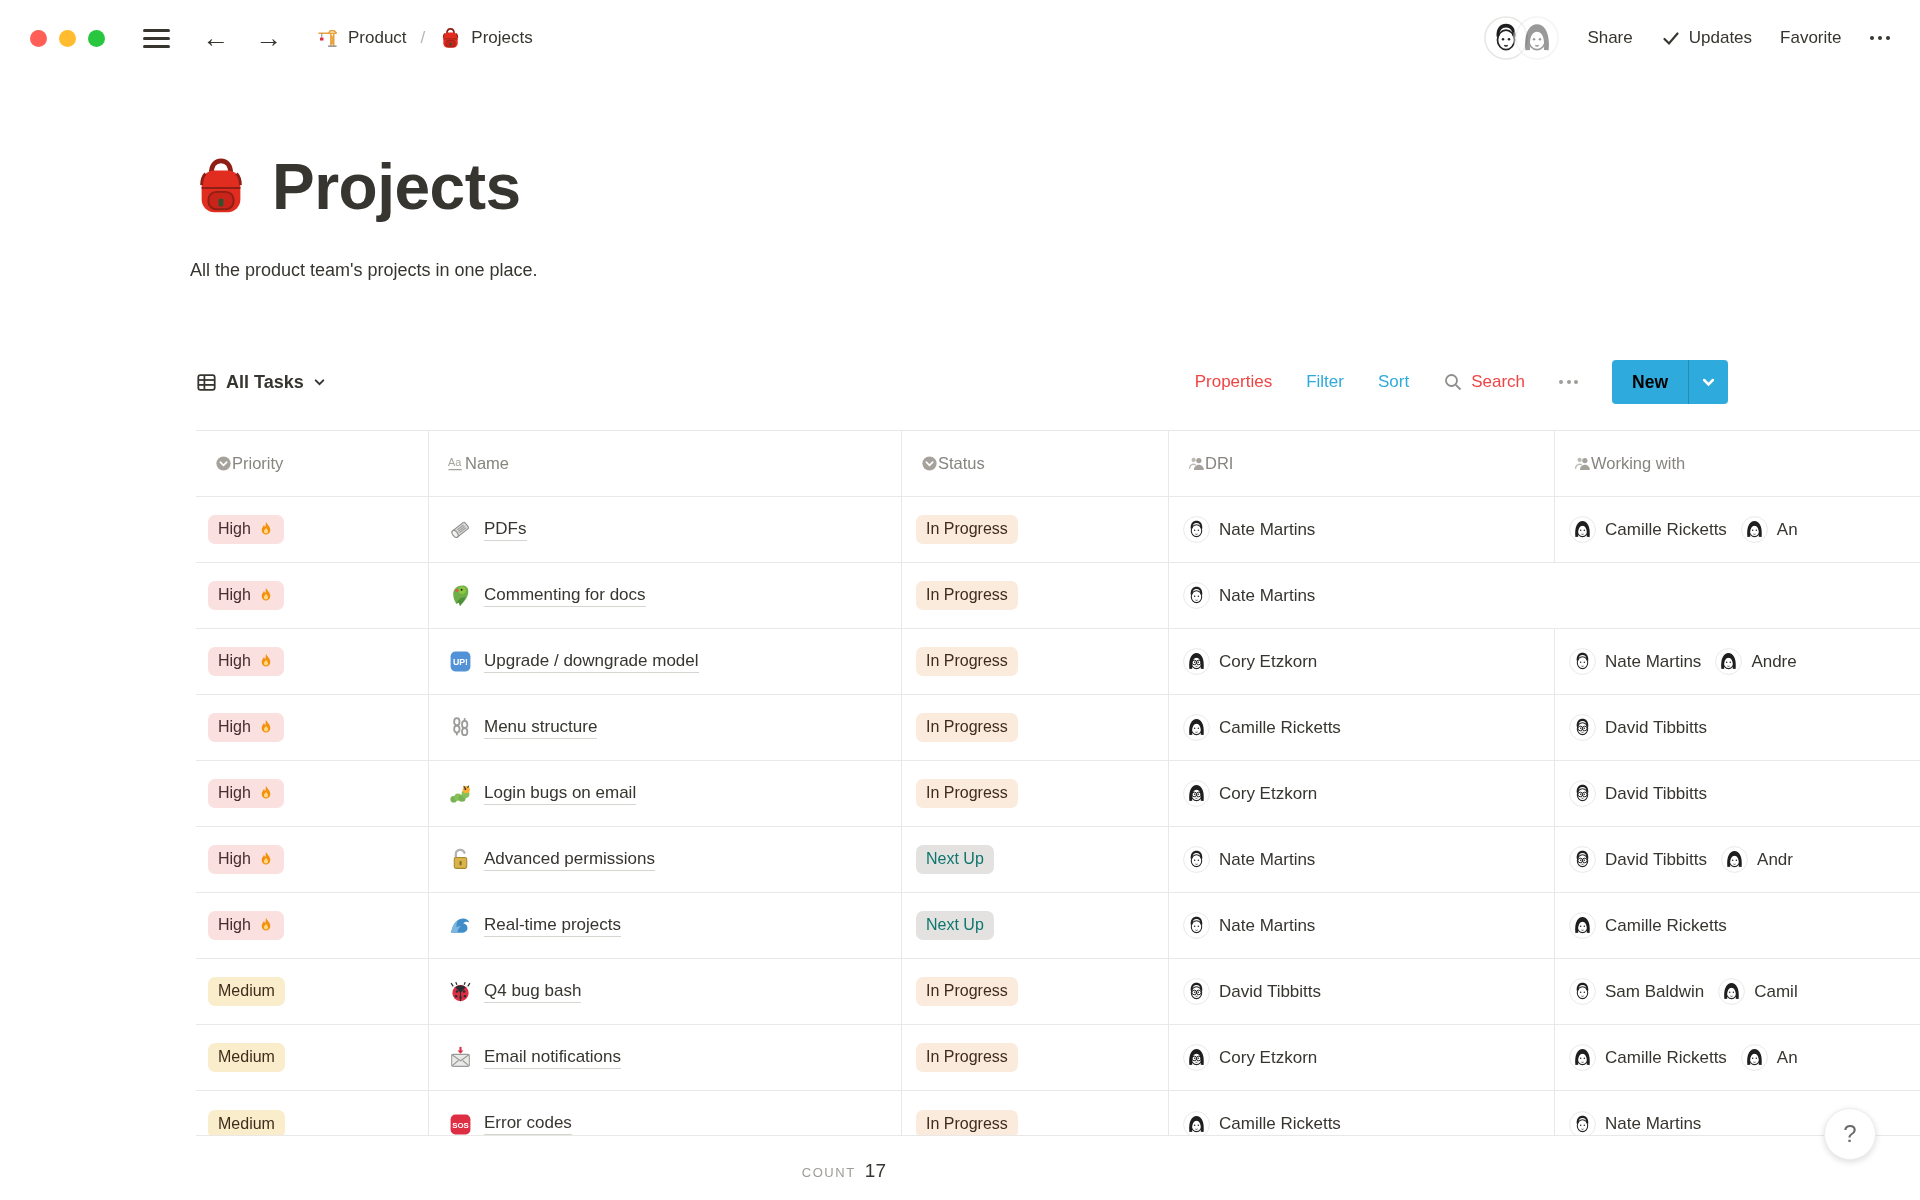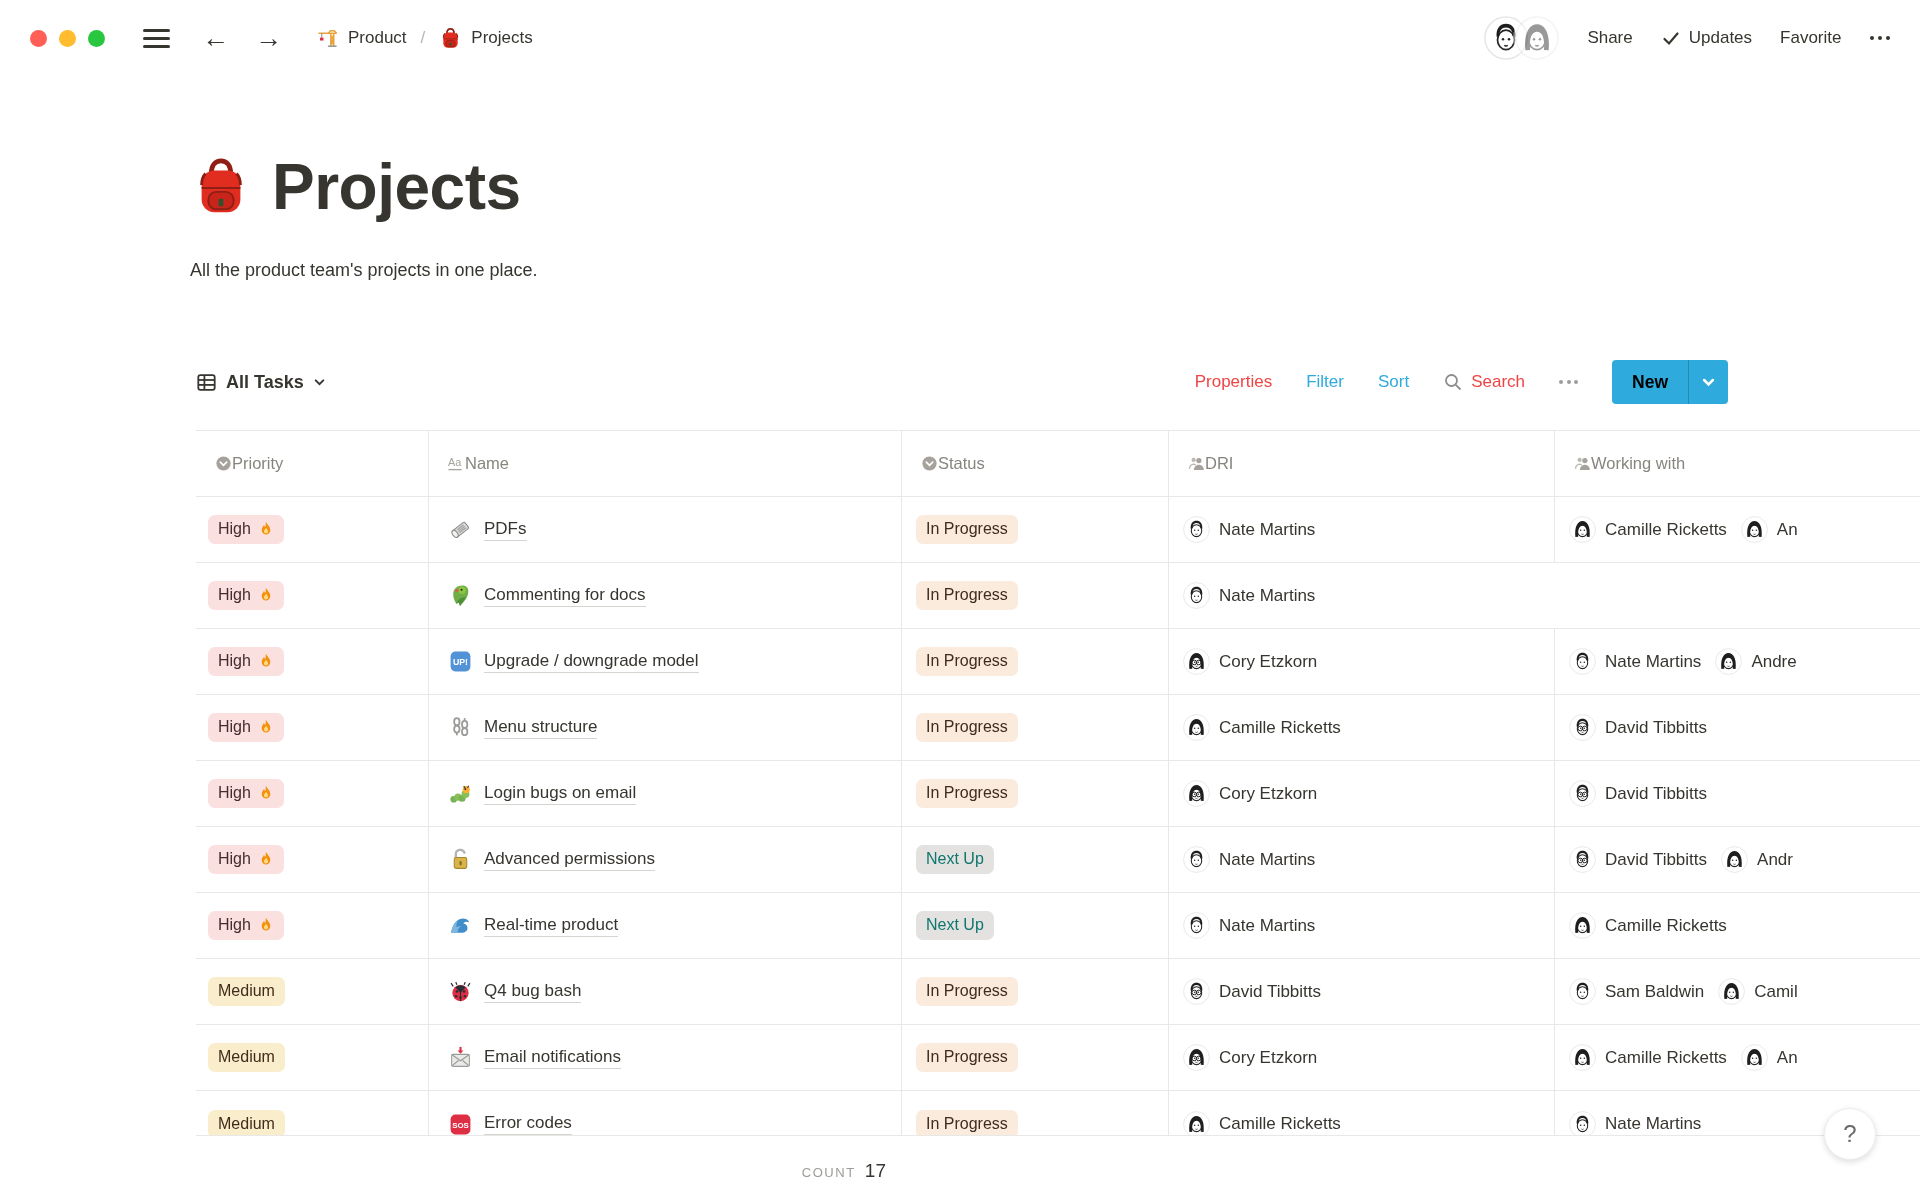--- a/index.html
+++ b/index.html
@@ -692,21 +692,21 @@
             </span>
           </span>
         </div>
         <div class="cell c-name">
           <span class="picon">
             <svg viewBox="0 0 24 24">
               <path d="M3 19c1-7 4.5-12.5 10-13.5 3.5-.6 6.5 1 7.5 3.5-2.2-1-4.6-.6-5.8 1 2.6.4 4 2 4 4.3 0 3-2.6 4.7-6.2 4.7H3z" fill="#3F8DC9"></path>
               <path d="M3 19c.8-5.5 3.2-10 7-12-1.6 2.4-2.2 4.6-1.8 6.6 1.4-1 3-1.2 4.3-.6-2.4 1.2-3.4 3-3.1 6H3z" fill="#7FB6E0"></path>
             </svg>
           </span>
-          <a class="plink">Real-time product</a>
+          <a class="plink">Real-time projects</a>
         </div>
         <div class="cell c-status">
           <span class="pill pill-gray">Next Up</span>
         </div>
         <div class="cell c-dri">
           <span class="person">
             <span class="avatar">
               <svg viewBox="0 0 28 28">
                 <circle cx="14" cy="14" r="13.4" fill="#fff" stroke="#E8E7E4"></circle>
                 <ellipse cx="14" cy="15.2" rx="5.4" ry="6.2" fill="#fff" stroke="#262626" stroke-width="1.1"></ellipse>

